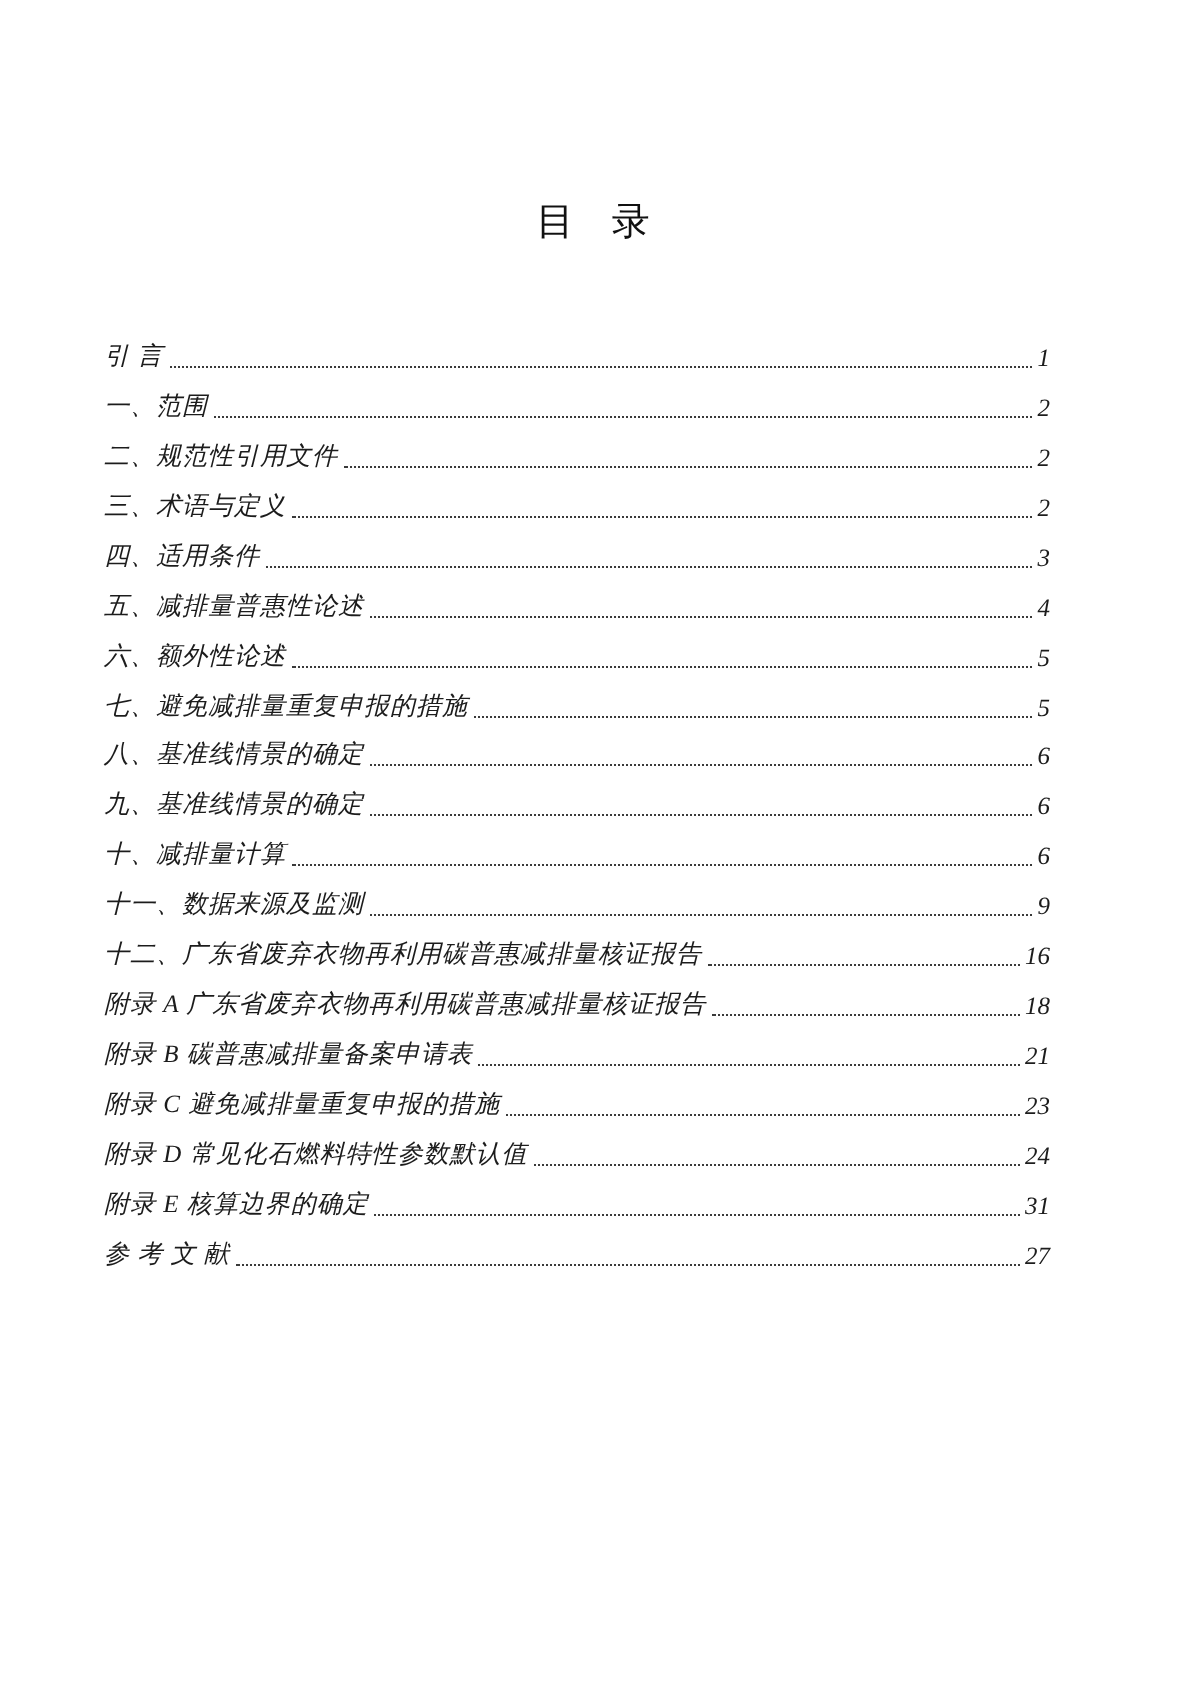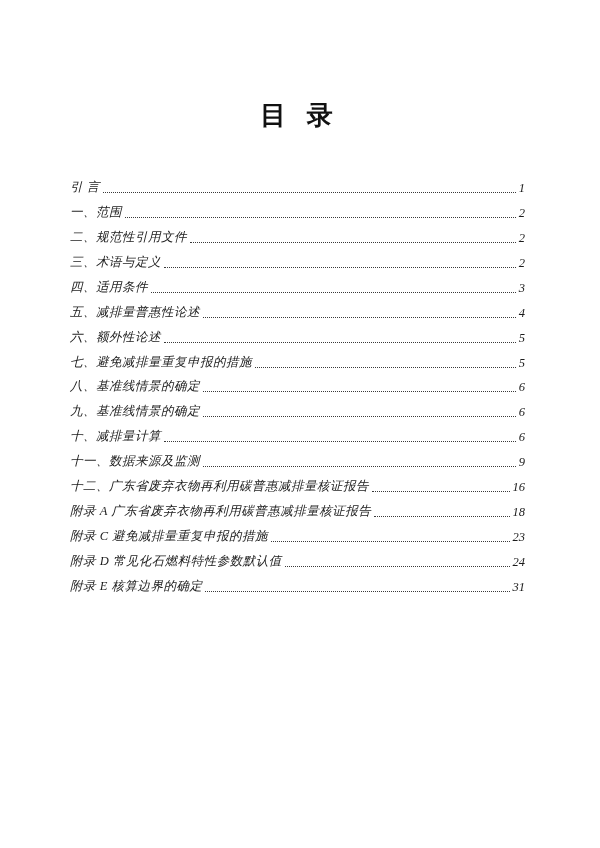--- a/index.html
+++ b/index.html
@@ -14,28 +14,28 @@
     background: #ffffff;
     font-family: "Liberation Serif", "DejaVu Serif", serif;
     color: #1c1c1c;
     box-sizing: border-box;
     overflow: hidden;
   }
   .doc-title {
     margin: 0;
     padding-top: 98px;
     text-align: center;
-    font-size: 26px;
-    font-weight: bold;
+    font-size: 19px;
+    font-weight: normal;
     letter-spacing: 7px;
     color: #111111;
   }
   .toc-list {
     margin-top: 38px;
-    padding: 0 75px 0 70px;
+    padding: 0 75px 0 52px;
   }
   .toc-row {
     display: flex;
     align-items: flex-end;
     height: 24.95px;
     font-size: 12.5px;
     font-style: italic;
     white-space: nowrap;
   }
   .toc-label {
@@ -124,28 +124,38 @@
     <span class="toc-label">十二、广东省废弃衣物再利用碳普惠减排量核证报告</span>
     <span class="toc-dots"></span>
     <span class="toc-page">16</span>
   </div>
       <div class="toc-row">
     <span class="toc-label">附录 A 广东省废弃衣物再利用碳普惠减排量核证报告</span>
     <span class="toc-dots"></span>
     <span class="toc-page">18</span>
   </div>
       <div class="toc-row">
+    <span class="toc-label">附录 B 碳普惠减排量备案申请表</span>
+    <span class="toc-dots"></span>
+    <span class="toc-page">21</span>
+  </div>
+      <div class="toc-row">
     <span class="toc-label">附录 C 避免减排量重复申报的措施</span>
     <span class="toc-dots"></span>
     <span class="toc-page">23</span>
   </div>
       <div class="toc-row">
     <span class="toc-label">附录 D 常见化石燃料特性参数默认值</span>
     <span class="toc-dots"></span>
     <span class="toc-page">24</span>
   </div>
       <div class="toc-row">
     <span class="toc-label">附录 E 核算边界的确定</span>
     <span class="toc-dots"></span>
     <span class="toc-page">31</span>
   </div>
+      <div class="toc-row">
+    <span class="toc-label">参 考 文 献</span>
+    <span class="toc-dots"></span>
+    <span class="toc-page">27</span>
+  </div>
     </div>
 </div>
 
 </body></html>

